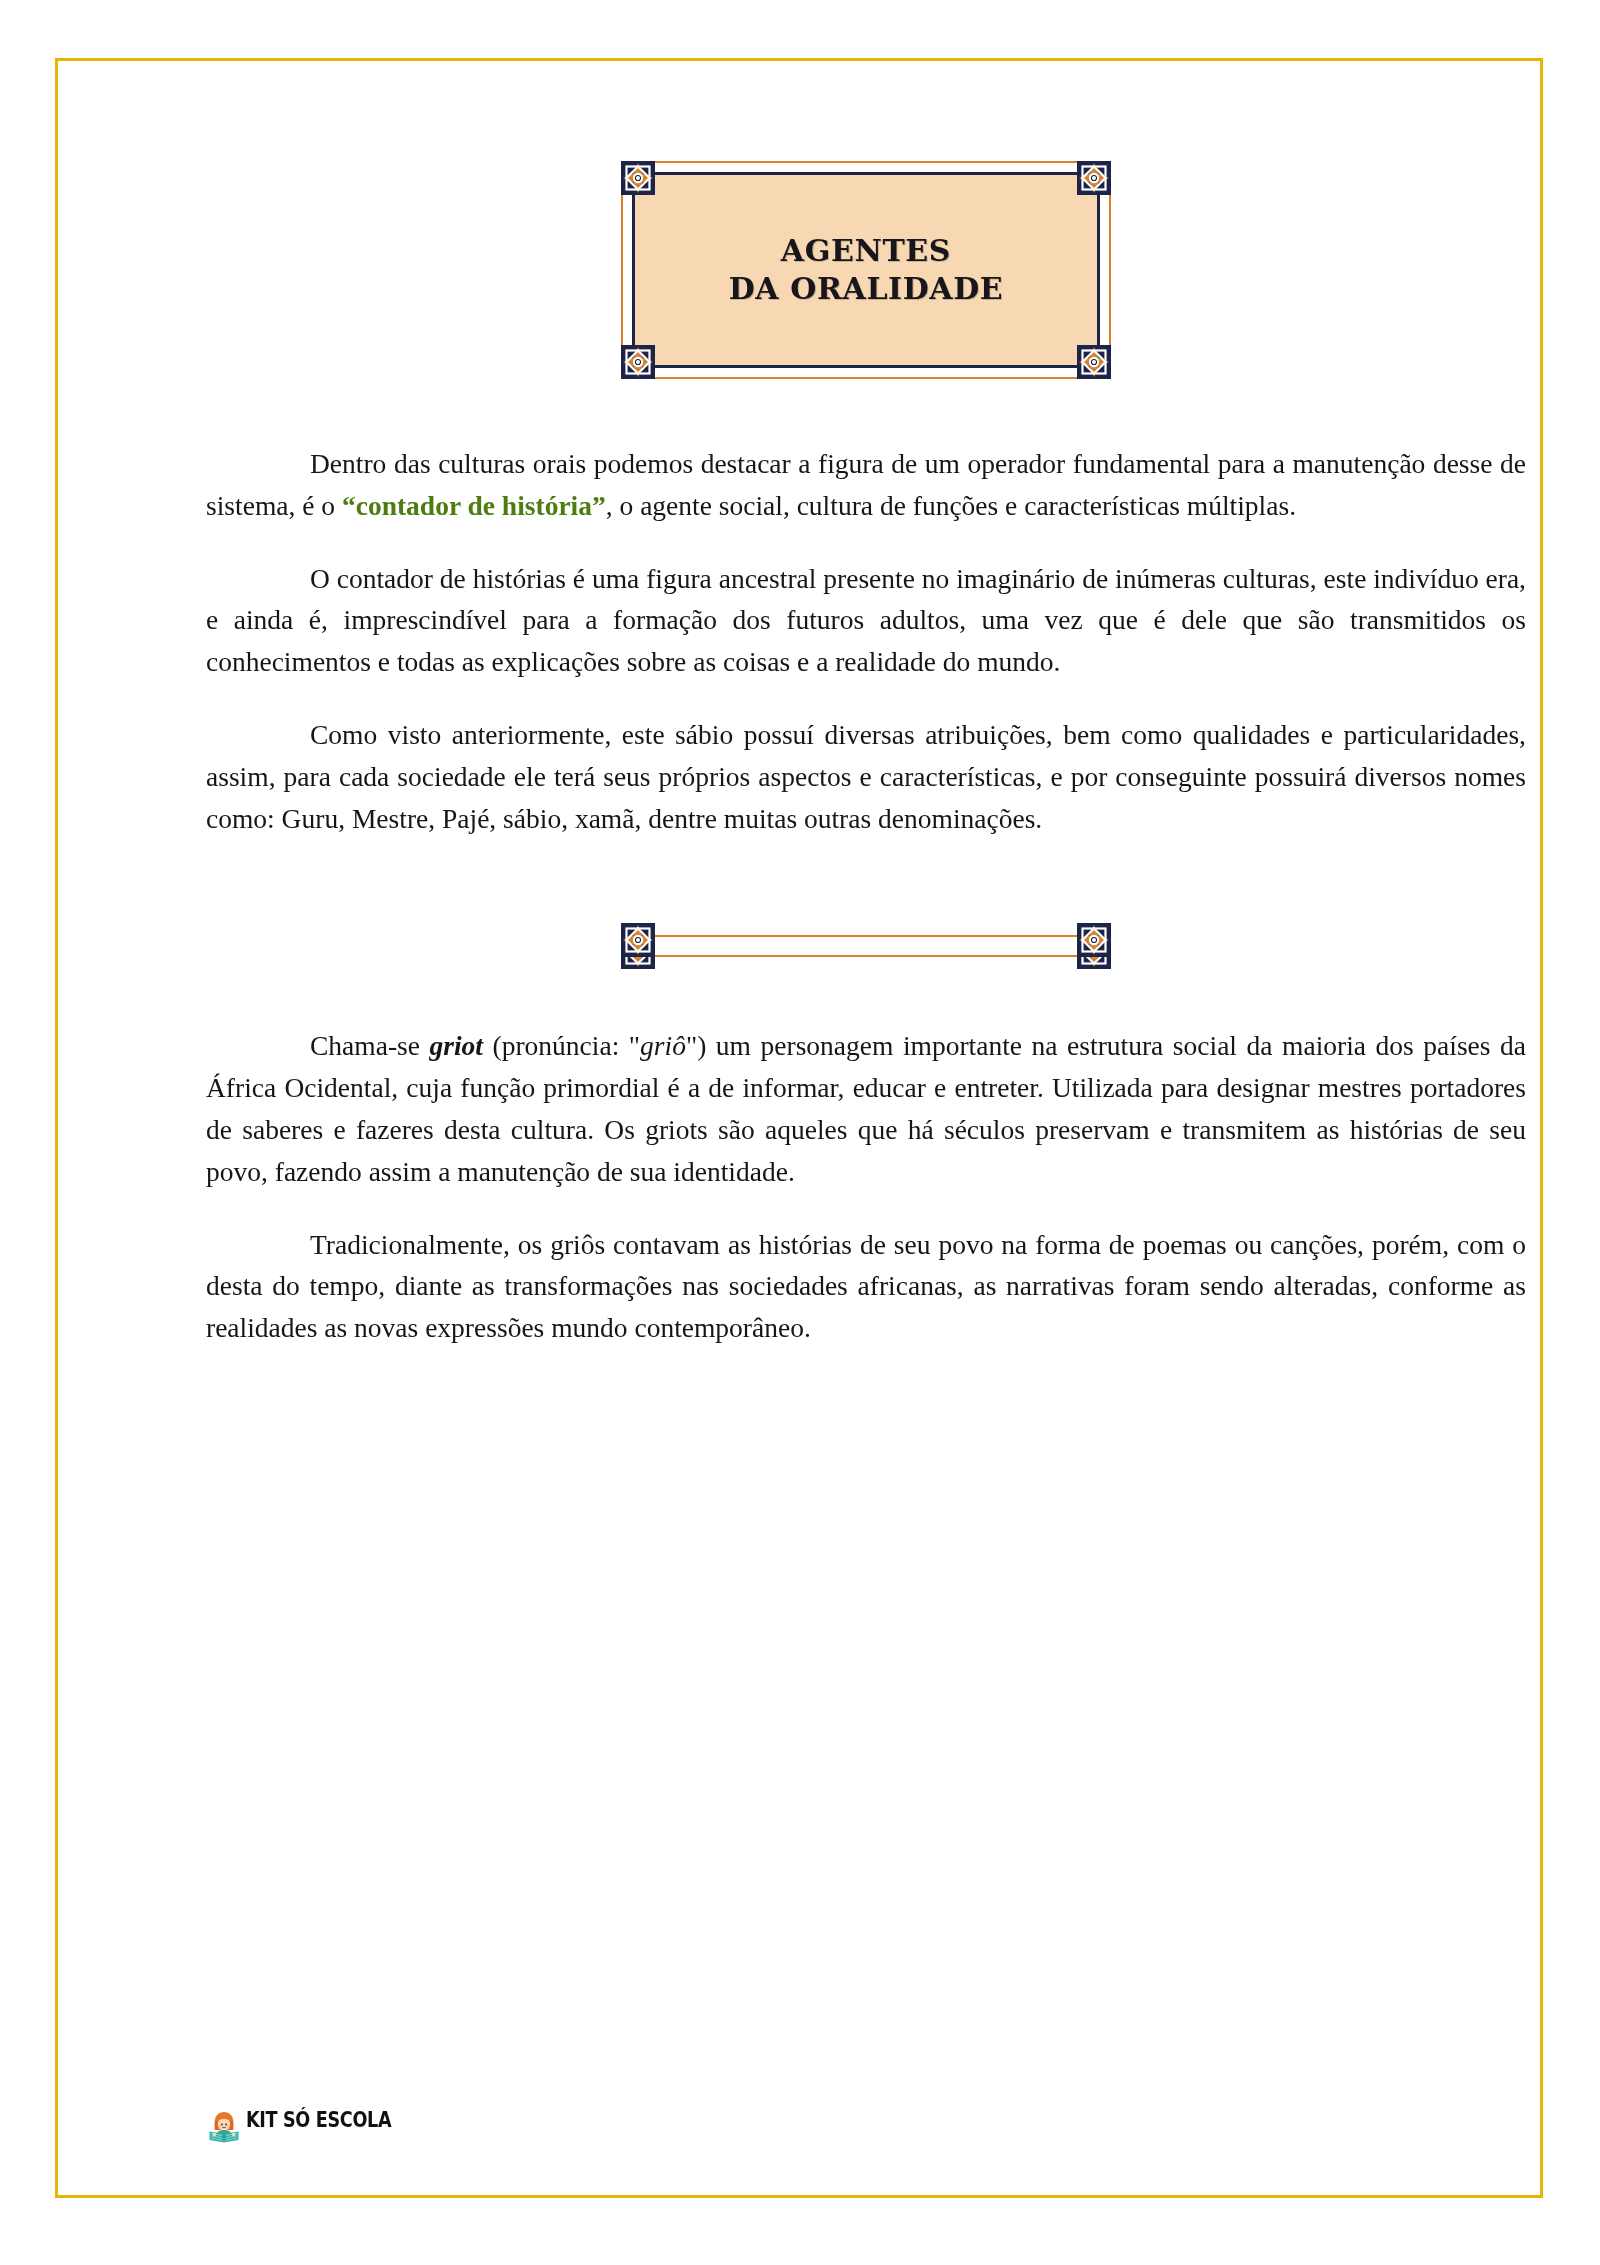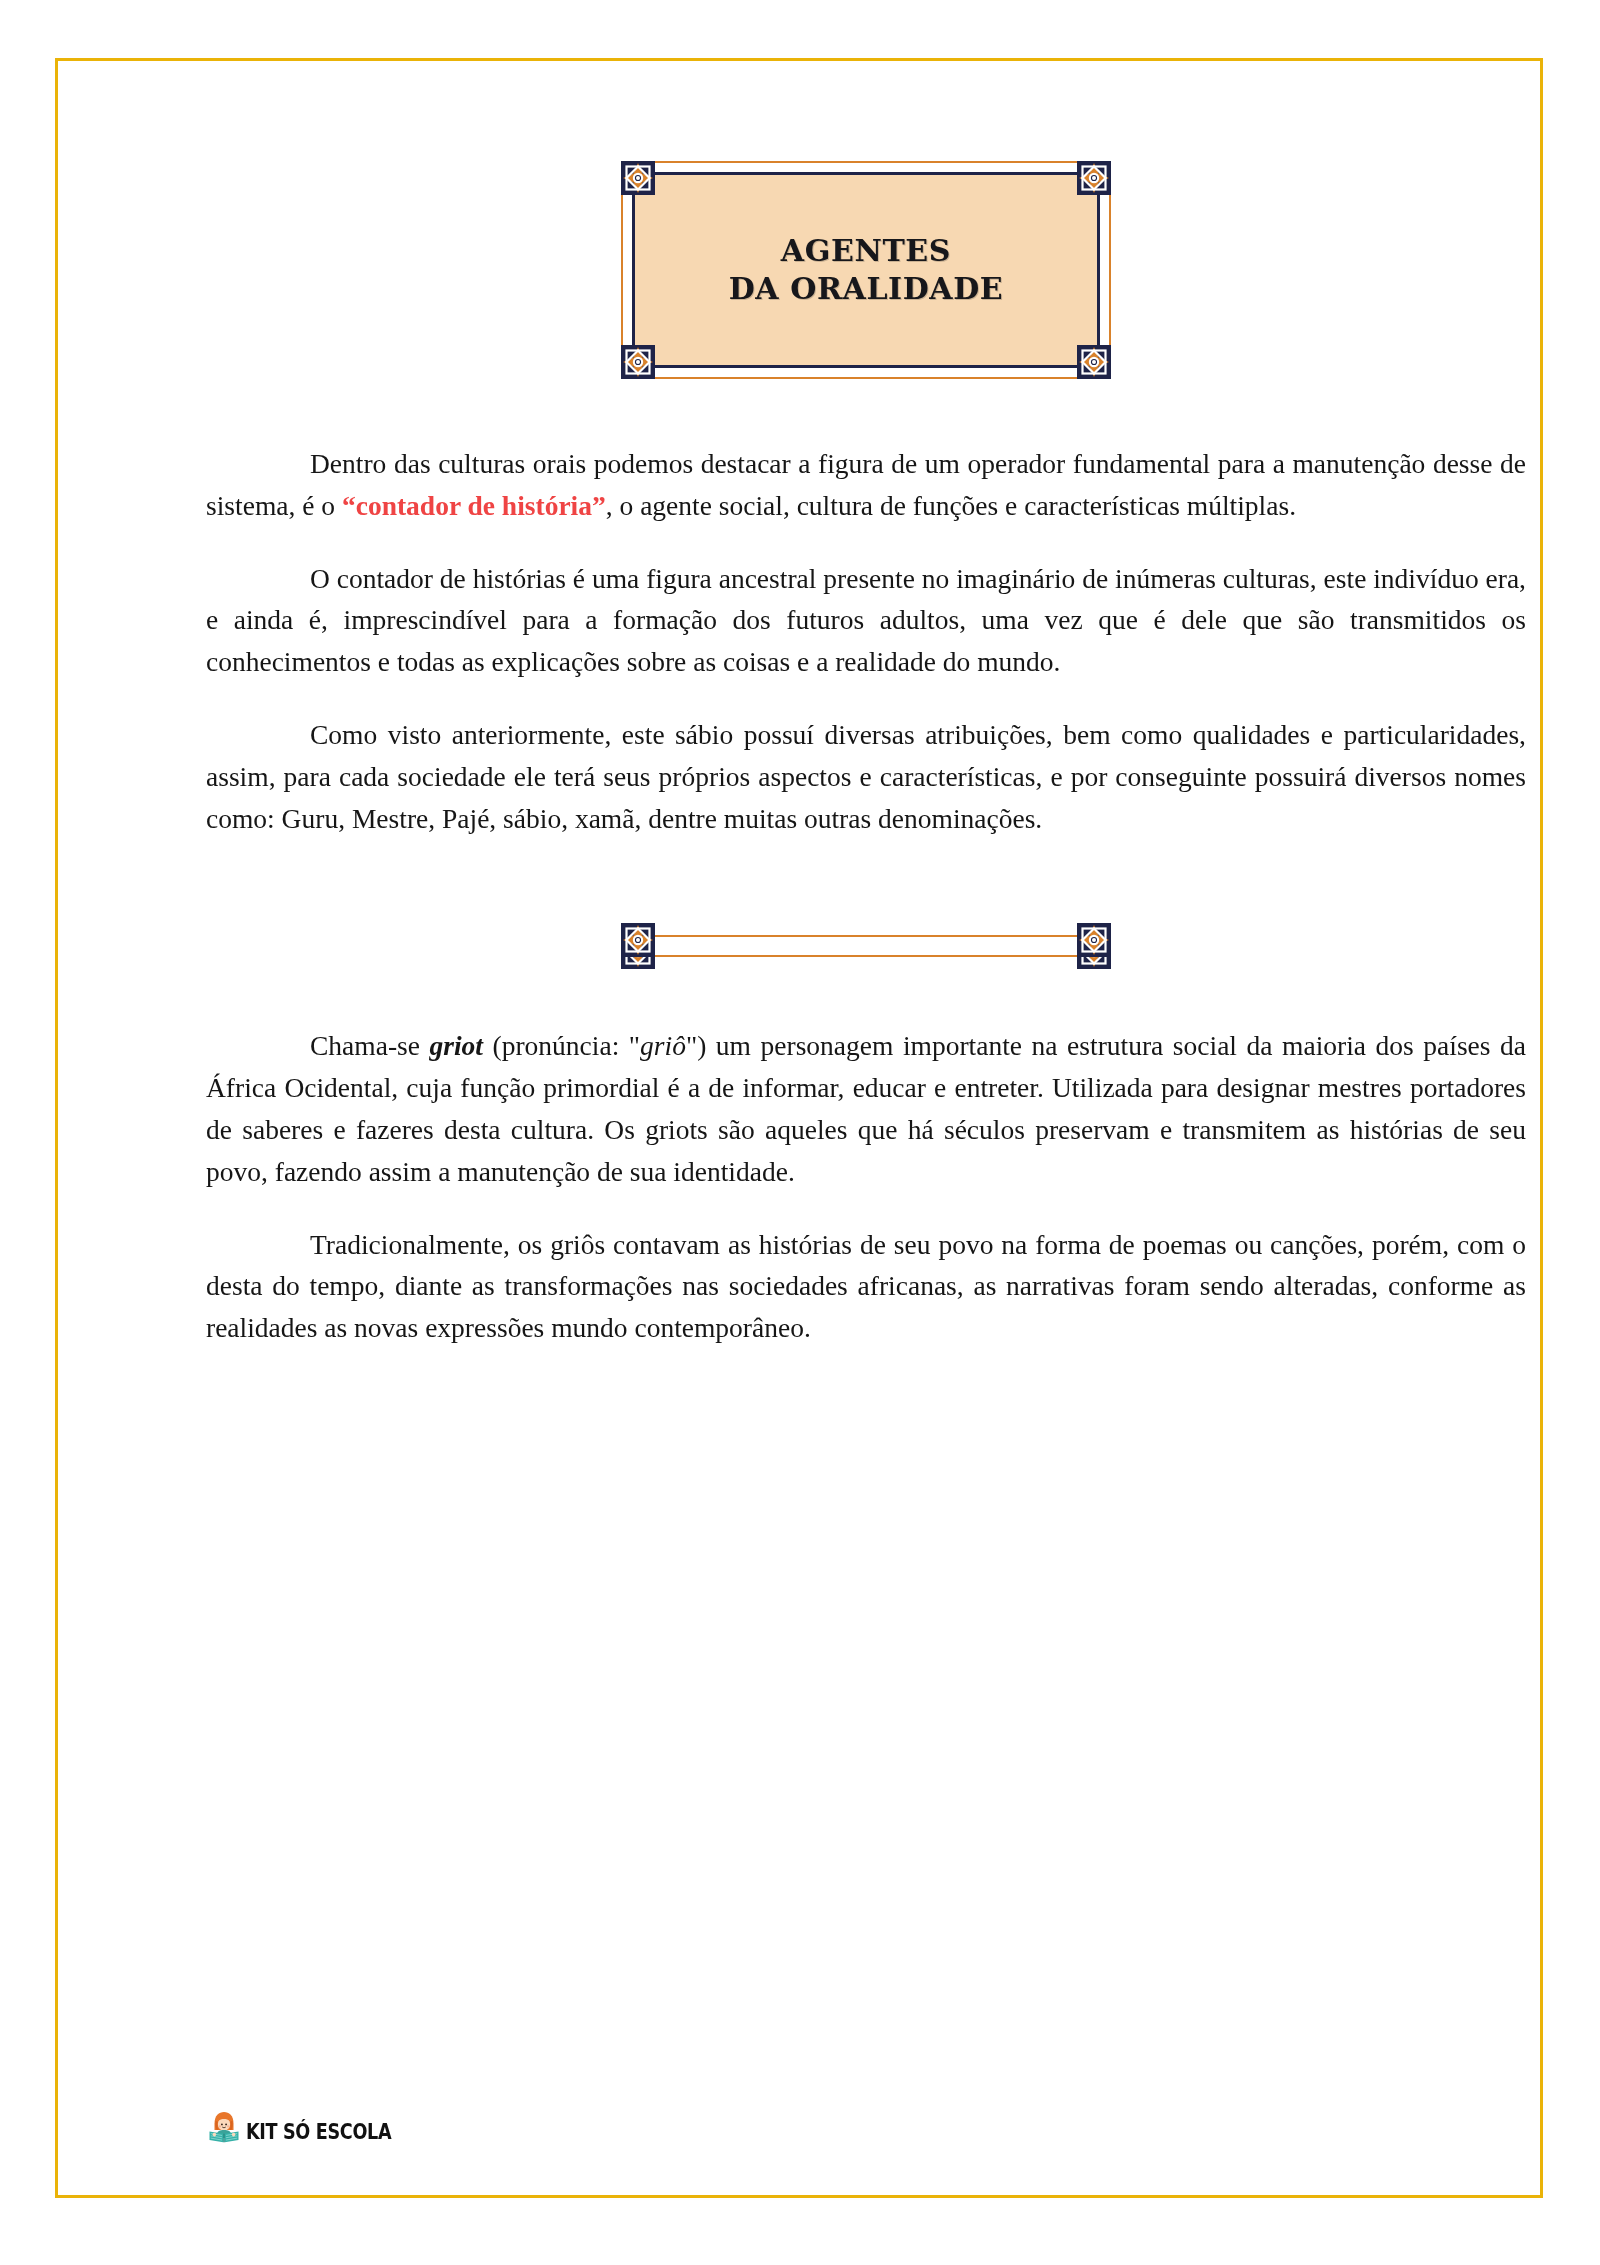--- a/index.html
+++ b/index.html
@@ -95,36 +95,36 @@
     color: #161616;
     font-size: 27.5px;
     line-height: 1.52;
     text-align: justify;
     text-indent: 104px;
     font-family: "Liberation Serif", "DejaVu Serif", serif;
   }
   p.body + p.body { margin-top: 31px; }
 
   .hl-purple {
-    color: #ef4444;
+    color: #4d7c0f;
     font-weight: bold;
   }
   .bi { font-weight: bold; font-style: italic; }
   .it { font-style: italic; }
   .gap-after-banner  { height: 64px; }
   .gap-after-banner2 { height: 68px; }
   .gap-before-banner2{ height: 96px; }
 
   
   #footer-logo {
     position: absolute;
     left: 148px;
     top: 2047px;
     display: flex;
-    align-items: flex-end;
+    align-items: flex-start;
     gap: 4px;
   }
   #footer-logo .logo-mark { display: block; width: 36px; height: 36px; }
   #footer-logo .logo-text {
     font-family: "DejaVu Sans", "Liberation Sans", sans-serif;
     font-weight: bold;
     font-size: 20.5px;
     letter-spacing: -0.4px;
     color: #111111;
     transform: scaleX(0.86);

